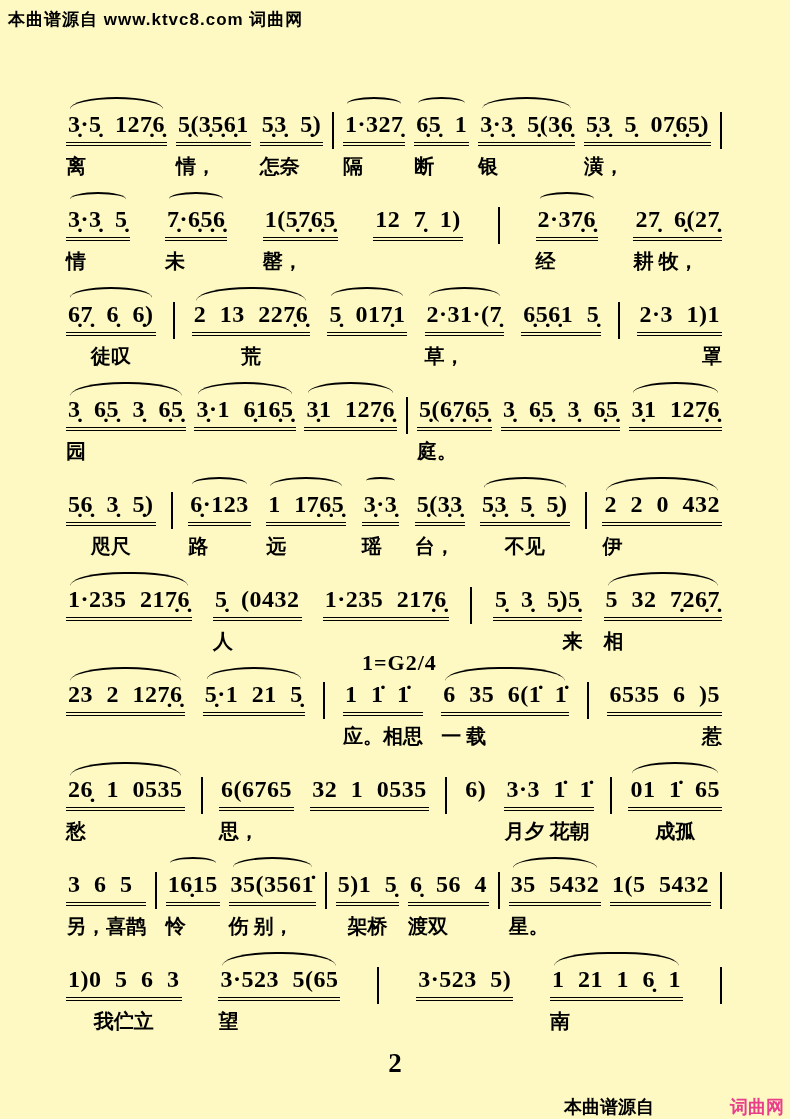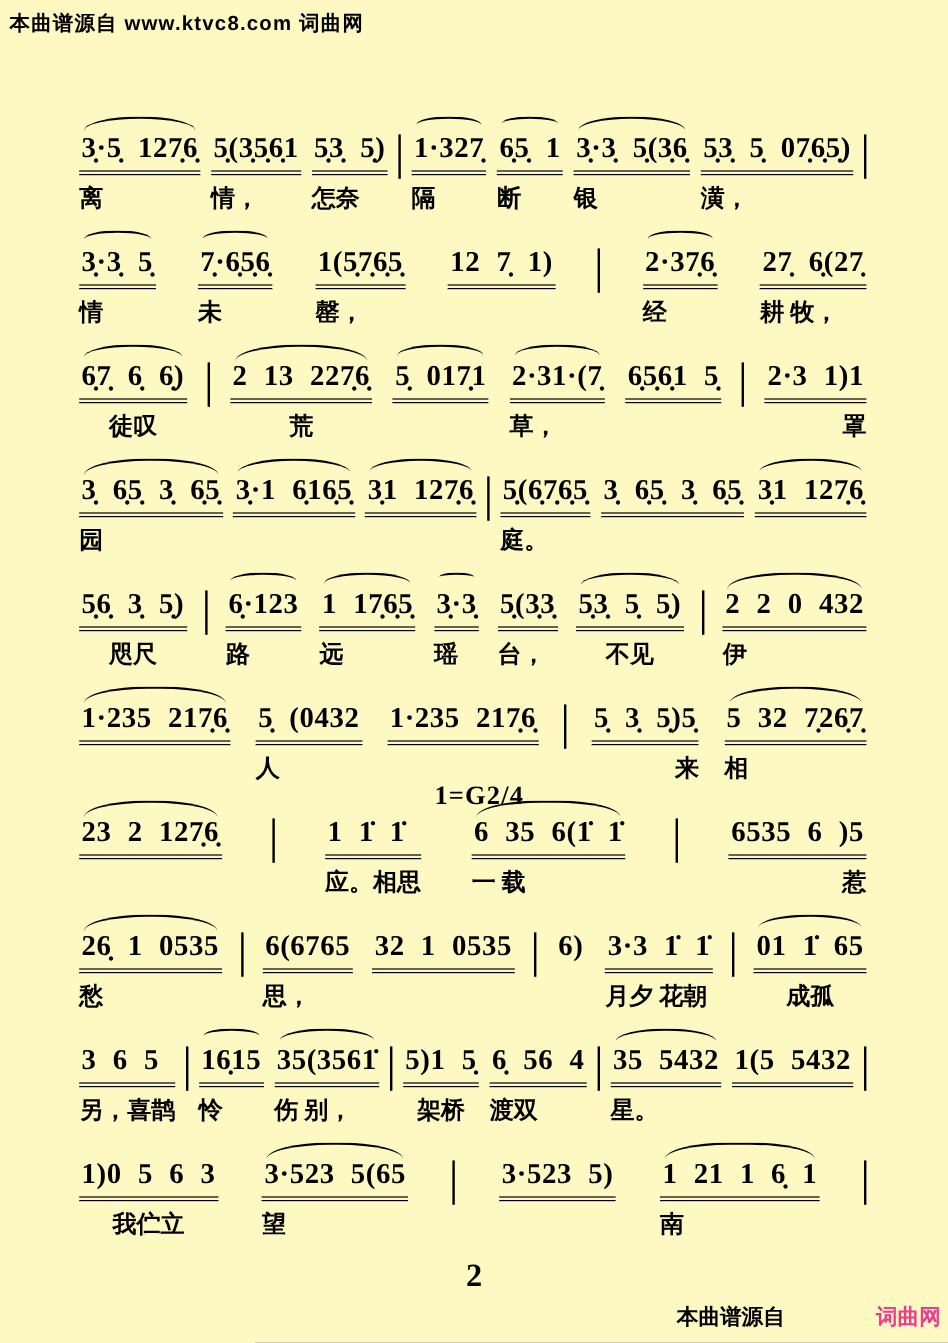--- a/index.html
+++ b/index.html
@@ -44,21 +44,21 @@
   .lyric.r{align-self:flex-end;}
   .keysig{
     position:absolute;top:650px;left:362px;
     font-weight:700;font-size:22px;letter-spacing:1px;
   }
   .pagenum{
     position:absolute;top:1048px;left:0;width:100%;
     text-align:center;font-weight:700;font-size:27px;
   }
   .footer{
-    position:absolute;bottom:10px;right:6px;
+    position:absolute;bottom:0;right:6px;
     display:flex;gap:44px;align-items:baseline;
     font-family:"Liberation Sans","DejaVu Sans",sans-serif;
     font-weight:700;font-size:18px;
   }
 </style>
 </head>
 <body>
 
 <div class="page">
   <div class="watermark-top">本曲谱源自 www.ktvc8.com 词曲网</div>
@@ -243,20 +243,24 @@
         <div class="group">
           <div class="slur"></div>
           <div class="ntext">5 32 7̣26̣7̣</div>
           <div class="lyric l">相</div>
         </div>
       </div>
       <div class="system">
         <div class="group">
           <div class="slur"></div>
           <div class="ntext">23 2 127̣6̣</div>
+        </div>
+        <div class="group">
+          <div class="slur"></div>
+          <div class="ntext">5̣·1 21 5̣</div>
         </div>
         <div class="bar"></div>
         <div class="group">
           <div class="ntext">1 1̇ 1̇</div>
           <div class="lyric l">应。相思</div>
         </div>
         <div class="group">
           <div class="slur"></div>
           <div class="ntext">6 35 6(1̇ 1̇</div>
           <div class="lyric l">一 载</div>

